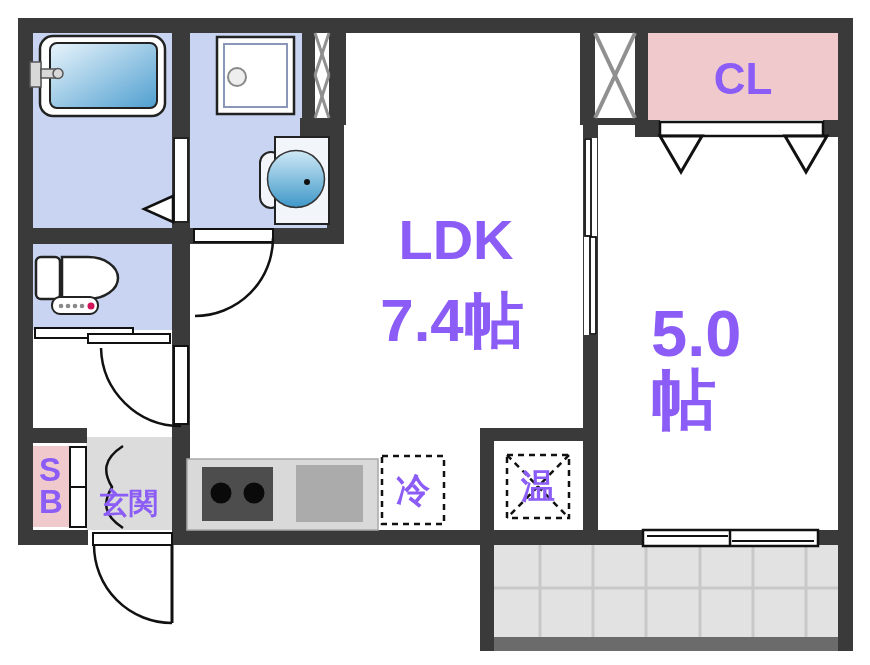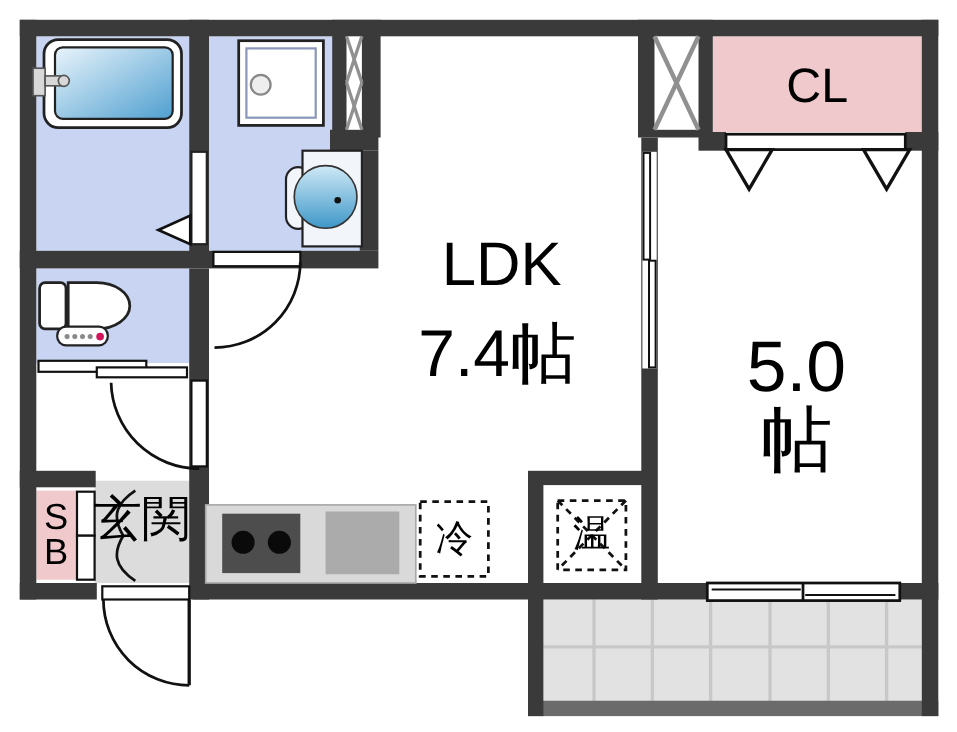--- a/index.html
+++ b/index.html
@@ -3,29 +3,29 @@
 <meta charset="utf-8">
 <style>
   html,body{margin:0;padding:0;background:#ffffff;}
   #canvas{
     position:relative;width:870px;height:665px;background:#ffffff;overflow:hidden;
     font-family:"Liberation Sans","DejaVu Sans",sans-serif;
   }
   #plan-svg{position:absolute;left:0;top:0;}
   .lbl{
     position:absolute;transform:translate(-50%,-50%);
-    color:#000000;font-weight:400;white-space:pre-line;text-align:center;line-height:1.02;
+    color:#8b5cf6;font-weight:700;white-space:pre-line;text-align:left;line-height:1.02;
     letter-spacing:0px;
   }
   .lbl-ldk{left:456px;top:240px;font-size:56px;}
   .lbl-ldk-size{left:452px;top:321px;font-size:60px;}
   .lbl-yo{left:721px;top:297px;font-size:64px;}
   .lbl-yo-size{left:724px;top:367px;font-size:65px;}
   .lbl-cl{left:743px;top:79px;font-size:44px;}
-  .lbl-genkan{left:129px;top:473px;font-size:44px;}
+  .lbl-genkan{left:129px;top:504px;font-size:29px;}
   .lbl-sb{left:51px;top:486px;font-size:33px;line-height:0.98;}
   .lbl-rei{left:413px;top:490px;font-size:34px;}
   .lbl-on{left:538px;top:486px;font-size:34px;}
 </style>
 </head>
 <body>
 
 <div id="canvas">
 
 <svg id="plan-svg" width="870" height="665" viewBox="0 0 870 665">

